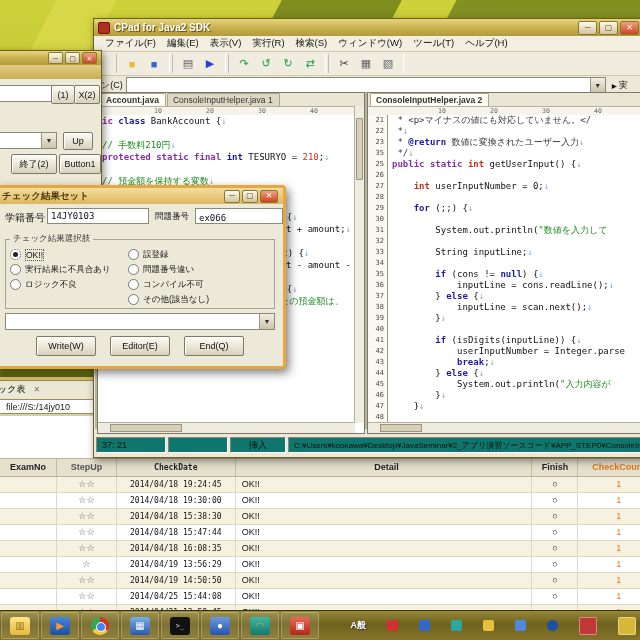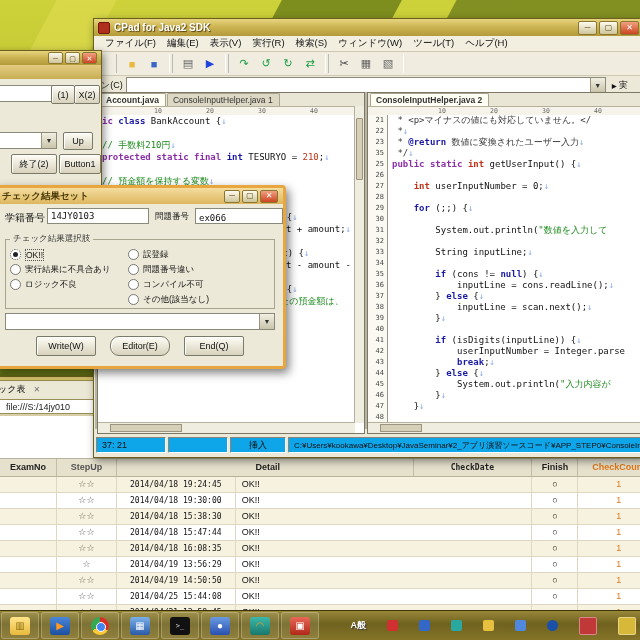--- a/index.html
+++ b/index.html
@@ -65,21 +65,21 @@
   .vscroll{position:absolute;top:13px;bottom:10px;right:0;width:9px;background:#efece0;
         border-left:1px solid #b5b09c;}
   .vthumb{position:absolute;left:1px;right:1px;top:12px;height:60px;background:#d6d0b8;
         border:1px solid #9a947e;border-radius:1px;}
   .hscroll{position:absolute;left:0;right:9px;bottom:0;height:10px;background:#efece0;
         border-top:1px solid #b5b09c;}
   .hthumb{position:absolute;top:1px;bottom:1px;left:12px;width:70px;background:#d6d0b8;
         border:1px solid #9a947e;}
   #statusbar{position:absolute;left:2px;right:2px;bottom:4px;height:16px;display:flex;gap:2px;
         font-size:9px;align-items:stretch;}
-  .st-cell{border:1px solid;border-color:#8a8577 #fff #fff #8a8577;background:#0ea5e9;
+  .st-cell{border:1px solid;border-color:#8a8577 #fff #fff #8a8577;background:#0f766e;
         display:flex;align-items:center;padding:0 5px;white-space:nowrap;overflow:hidden;}
   
   #dbwin .inner-title{height:14px;background:linear-gradient(180deg,#e3cd84,#c8ad52);
         color:#5a4a10;font-weight:bold;font-size:9px;display:flex;align-items:center;padding:0 4px;}
   #dbwin .row{position:relative;height:20px;}
   
   #checkdlg{border:3px solid #e8a63e;border-radius:4px;background:#ece9d8;
         box-shadow:3px 4px 10px rgba(0,0,0,.5);}
   #checkdlg .dlg-title{height:16px;background:linear-gradient(180deg,#f4ddA0,#ddb75e);
         display:flex;align-items:center;padding:0 5px;font-size:9.5px;font-weight:bold;color:#4a3a08;}
@@ -168,22 +168,22 @@
   </div>
   <div style="position:absolute;left:0;top:39px;right:0;bottom:0;background:#fff;">
     <div id="pageheading" style="position:absolute;left:24px;top:52px;">01 チェック表</div>
   </div>
 </div>
 
 <div id="checktable">
     <div class="trow head">
       <span class="tc c0">ExamNo</span>
       <span class="tc c1">StepUp</span>
+      <span class="tc c2">CheckDate</span>
       <span class="tc c3">Detail</span>
-      <span class="tc c2">CheckDate</span>
       <span class="tc c4">Finish</span>
       <span class="tc c5">CheckCount</span>
     </div>
     <div class="trow">
       <span class="tc c0"></span>
       <span class="tc c1">☆☆</span>
       <span class="tc c2">2014/04/18 19:24:45</span>
       <span class="tc c3">OK!!</span>
       <span class="tc c4">○</span>
       <span class="tc c5">1</span>
@@ -491,21 +491,21 @@
           </div>
         </div>
     </div>
   </fieldset>
   <div class="combo" style="margin:4px 8px 0 8px;height:15px;">
     <span style="padding-left:3px;font-size:9px;"></span>
     <span class="arrow">▼</span>
   </div>
   <div style="display:flex;justify-content:center;gap:14px;margin-top:6px;">
     <span class="btn" style="width:58px;height:18px;">Write(W)</span>
-    <span class="btn" style="width:58px;height:18px;border-radius:9px;">Editor(E)</span>
+    <span class="btn" style="width:58px;height:18px;">Editor(E)</span>
     <span class="btn" style="width:58px;height:18px;">End(Q)</span>
   </div>
 </div>
 
 <div id="taskbar">
   <div id="tkicons" style="display:flex;">
       <div class="tkbtn">
         <span class="tkicon tk-explorer">▥</span>
       </div>
       <div class="tkbtn">

